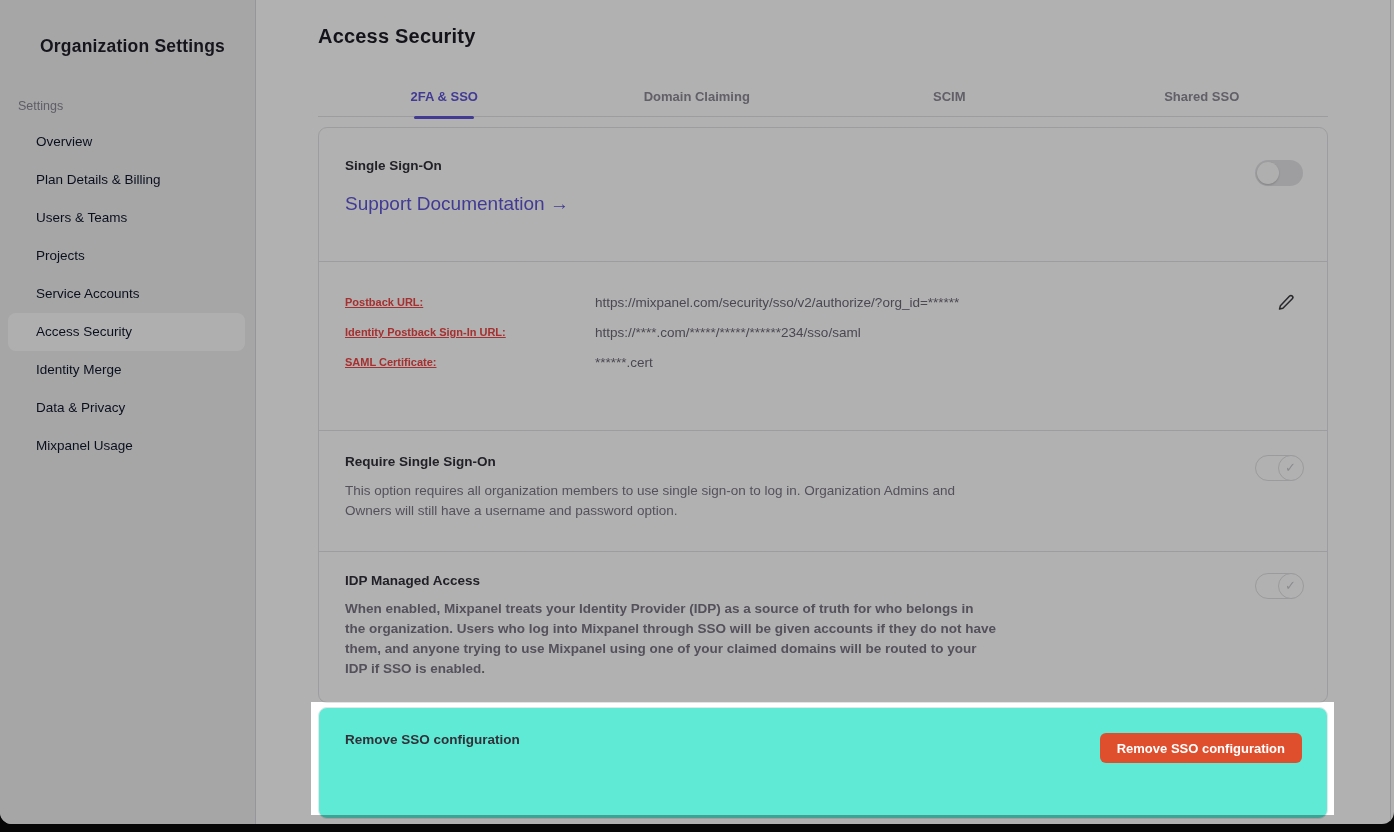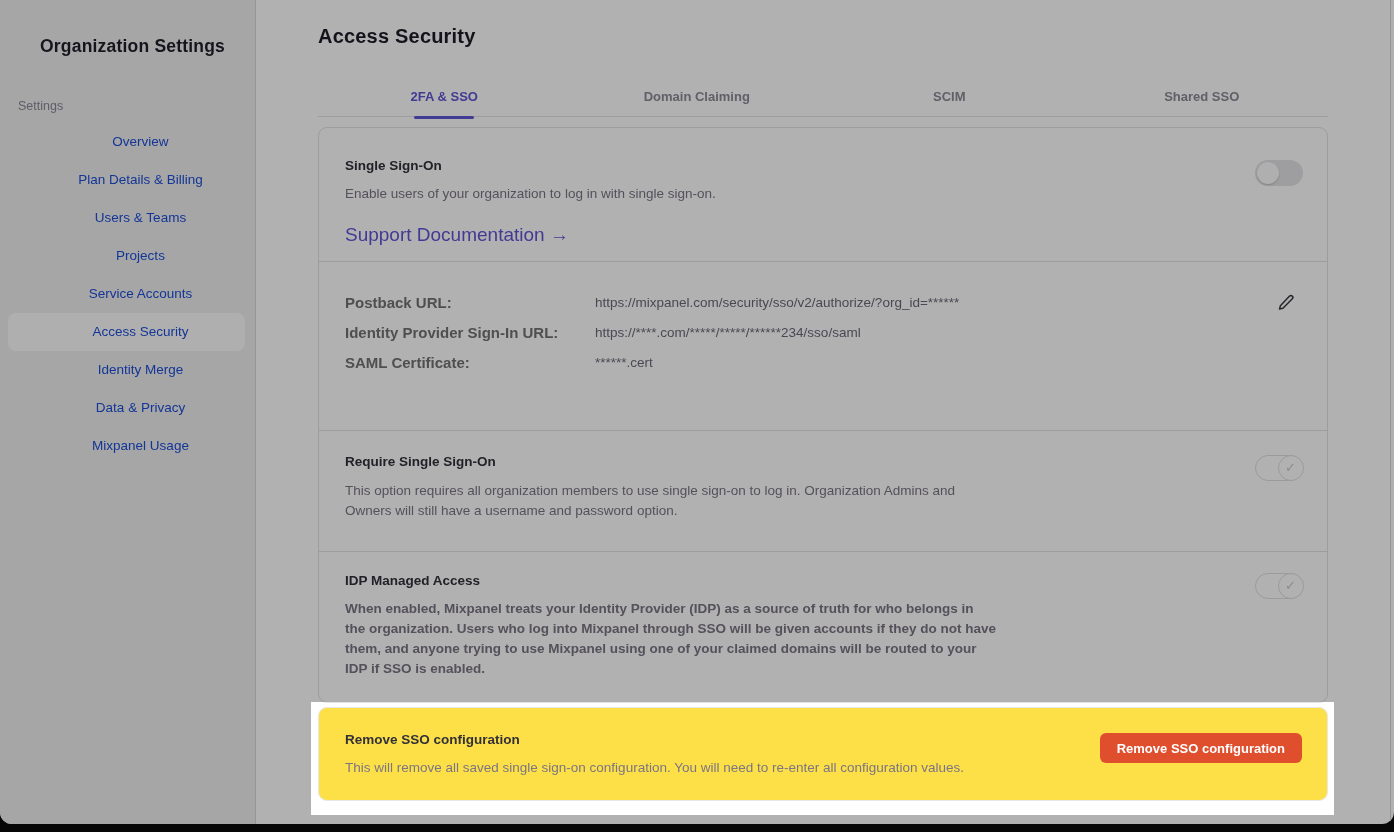--- a/index.html
+++ b/index.html
@@ -9,21 +9,21 @@
   .screen { position:relative; width:1394px; height:832px; overflow:hidden; background:#0b0b0b; }
   .window { position:absolute; top:0; left:0; width:1394px; height:824px; background:#ffffff;
             border-radius:0 0 12px 12px; overflow:hidden; display:flex; }
 
   
   .sidebar { position:relative; flex:none; width:256px; height:100%; background:#efeff1; border-right:1px solid #d9d9dc; }
   .sb-title { margin:36px 0 0 40px; font-size:17.5px; font-weight:700; color:#201f29; letter-spacing:.2px; }
   .sb-section { margin:42px 0 0 18px; font-size:12.5px; color:#8a8793; }
   .sb-nav { margin-top:10px; }
   .sb-item { height:38px; line-height:38px; margin:0 10px 0 8px; padding-left:28px;
-             font-size:13.5px; font-weight:500; color:#1d4ed8; border-radius:8px; cursor:pointer; white-space:nowrap;text-align:center; }
+             font-size:13.5px; font-weight:500; color:#0f172a; border-radius:8px; cursor:pointer; white-space:nowrap; }
   .sb-item.active { background:#fdfdfe; }
 
   
   .main { position:relative; flex:1; padding-left:62px; }
   .page-title { margin-top:25px; font-size:20px; font-weight:700; color:#1d1c26; letter-spacing:.2px; }
 
   .tabs { display:flex; width:1010px; height:40px; margin-top:29px; border-bottom:1.5px solid #e3e3e6; }
   .tab { flex:1; position:relative; display:flex; align-items:center; justify-content:center;
          font-size:13px; color:#8d8995; cursor:pointer;font-weight:bold; }
   .tab.active { color:#5F55D6; font-weight:700; }
@@ -37,41 +37,41 @@
   .card-section.s3 { height:121px; padding-top:23px; }
   .card-section.s4 { height:150px; padding-top:21px; border-bottom:none; }
 
   .card-title { font-size:13.5px; font-weight:700; color:#323039; }
   .card-desc  { margin-top:11px; font-size:13.5px; color:#7b7584; line-height:20px; }
   .s3 .card-desc { max-width:617px; margin-top:12px; }
   .s4 .card-desc { max-width:652px; margin-top:11px;font-weight:bold; }
   .card-link { display:inline-block; margin-top:20px; font-size:19px; color:#5F55D6; text-decoration:none; cursor:pointer; }
 
   .cfg-row { display:flex; align-items:center; height:30px; }
-  .cfg-label { width:250px; flex:none; font-size:15px; font-weight:700; color:#737373; }
+  .cfg-label { width:250px; flex:none; font-size:11px; font-weight:700; color:#ef4444;text-decoration:underline; }
   .cfg-value { font-size:13.5px; color:#6d6877; white-space:nowrap; }
 
   .edit-btn { position:absolute; top:31px; right:31px; width:20px; height:20px; cursor:pointer; background:none; border:none; }
 
   
   .toggle { position:absolute; right:24px; width:48px; height:26px; border-radius:13px; cursor:pointer; }
   .toggle.off { background:#e4e4e8; }
   .toggle.off .knob { position:absolute; left:2px; top:2px; width:22px; height:22px; border-radius:50%;
                       background:#fdfdfd; box-shadow:0 1px 2px rgba(0,0,0,.18); }
   .toggle.checked { background:transparent; border:1.5px solid #dfdfe3; }
   .toggle.checked .knob { position:absolute; right:-1.5px; top:-1.5px; width:26px; height:26px; border-radius:50%;
                           border:1.5px solid #dfdfe3; background:#fff;
                           display:flex; align-items:center; justify-content:center; }
   .toggle.checked .knob::after { content:"\2713"; font-size:13px; color:#c9c9cf; }
   .s1 .toggle { top:32px; }
   .s3 .toggle { top:24px; }
   .s4 .toggle { top:21px; }
 
   
-  .remove-card { position:relative; width:1010px; height:94px; margin-top:4px; background:#fde047;
+  .remove-card { position:relative; width:1010px; height:112px; margin-top:4px; background:#5eead4;
                  border:1px solid #e7e7ea; border-radius:9px; padding:24px 26px 13px; }
   .remove-card .card-desc { margin-top:11px; }
   .danger-btn { position:absolute; top:25px; right:25px; height:30px; padding:0 17px;
                 background:#DF4F2D; color:#ffffff; font-size:13px; font-weight:700;
                 border:none; border-radius:6px; cursor:pointer; font-family:inherit; white-space:nowrap; }
 
   .right-edge { position:absolute; top:0; right:3px; width:1px; height:824px; background:#d8d8db; }
 
   
   .spotlight { position:absolute; left:311px; top:702px; width:1023px; height:113px;
@@ -115,34 +115,33 @@
         </div>
         <div class="tab">
           <span>Shared SSO</span>
         </div>
       </div>
 
       <section class="cards">
 
         <div class="card-section s1">
           <div class="card-title">Single Sign-On</div>
-          <div class="card-desc">Enable users of your organization to log in with single sign-on.</div>
           <a class="card-link">Support Documentation →</a>
           <div class="toggle off">
             <div class="knob"></div>
           </div>
         </div>
 
         <div class="card-section s2">
           <div class="cfg-row">
             <div class="cfg-label">Postback URL:</div>
             <div class="cfg-value">https://mixpanel.com/security/sso/v2/authorize/?org_id=******</div>
           </div>
           <div class="cfg-row">
-            <div class="cfg-label">Identity Provider Sign-In URL:</div>
+            <div class="cfg-label">Identity Postback Sign-In URL:</div>
             <div class="cfg-value">https://****.com/*****/*****/******234/sso/saml</div>
           </div>
           <div class="cfg-row">
             <div class="cfg-label">SAML Certificate:</div>
             <div class="cfg-value">******.cert</div>
           </div>
           <button class="edit-btn">
             <svg width="19" height="19" viewBox="0 0 19 19" fill="none">
               <path d="M12.6 3.1 a1.9 1.9 0 0 1 2.7 2.7 L5.9 15.2 l-3.4 0.9 0.9 -3.4 Z" stroke="#3a3a40" stroke-width="1.5" stroke-linejoin="round" fill="none"></path>
             </svg>
@@ -162,21 +161,20 @@
           <div class="card-desc">When enabled, Mixpanel treats your Identity Provider (IDP) as a source of truth for who belongs in the organization. Users who log into Mixpanel through SSO will be given accounts if they do not have them, and anyone trying to use Mixpanel using one of your claimed domains will be routed to your IDP if SSO is enabled.</div>
           <div class="toggle checked">
             <div class="knob"></div>
           </div>
         </div>
 
       </section>
 
       <div class="remove-card">
         <div class="card-title">Remove SSO configuration</div>
-        <div class="card-desc">This will remove all saved single sign-on configuration. You will need to re-enter all configuration values.</div>
         <button class="danger-btn">Remove SSO configuration</button>
       </div>
 
     </main>
 
     <div class="right-edge"></div>
   </div>
 
   <div class="spotlight"></div>
 </div>

